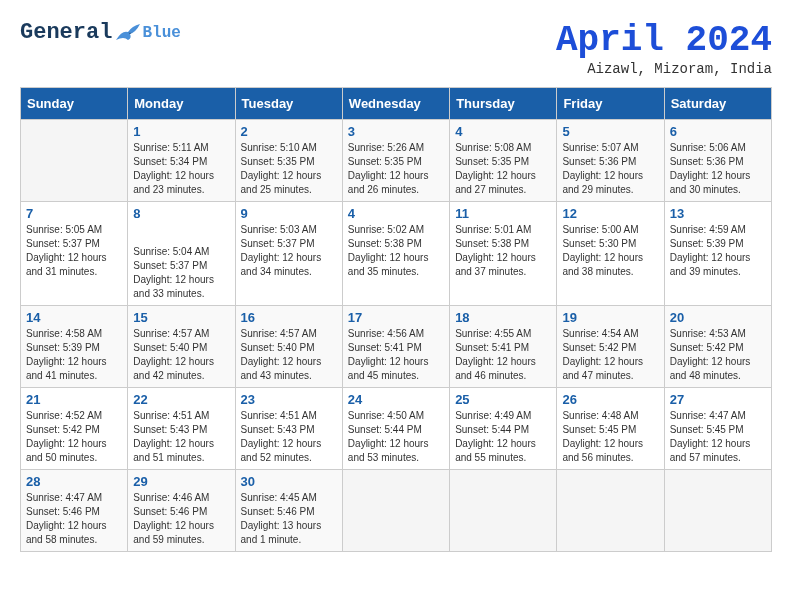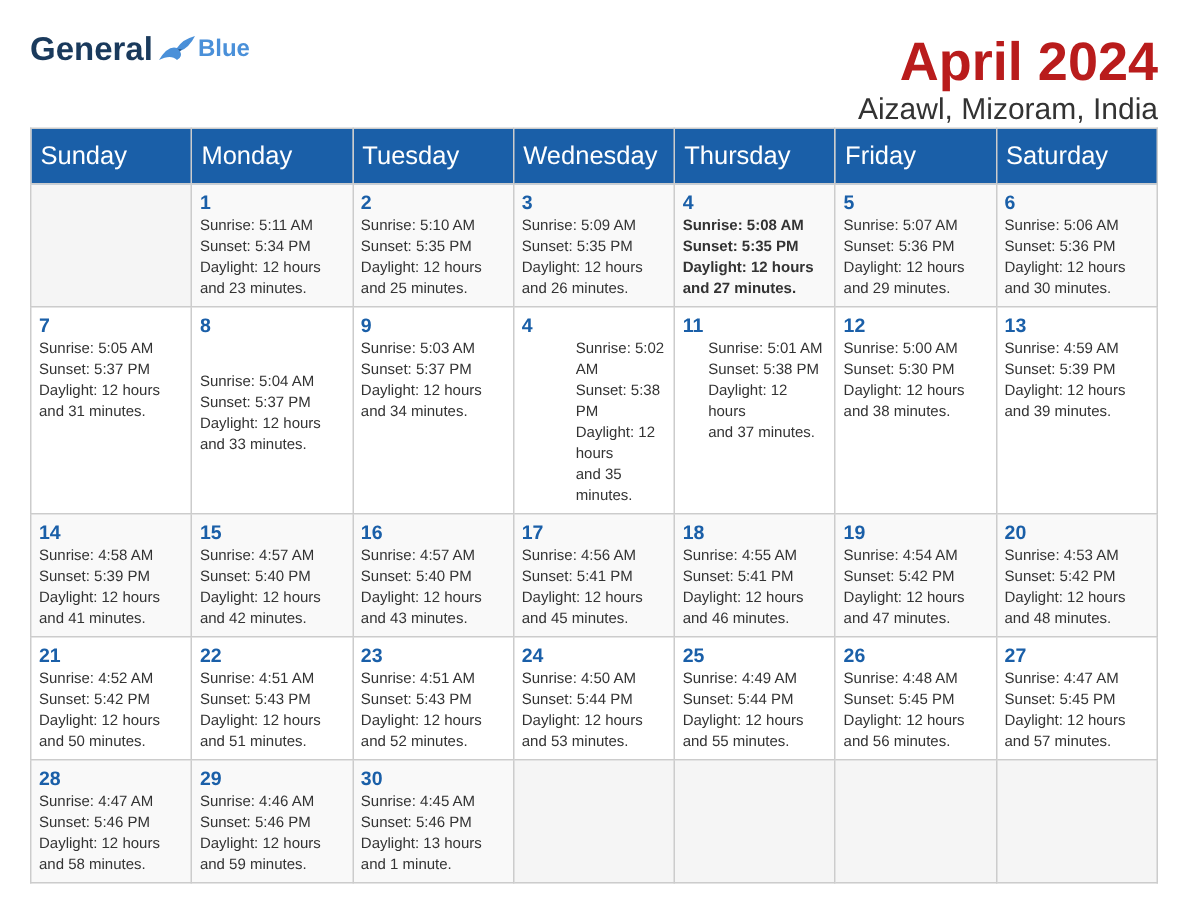--- a/index.html
+++ b/index.html
@@ -7,20 +7,22 @@
       font-family: Arial, sans-serif;
       background: #fff;
       width: 792px;
       min-height: 612px;
       padding: 20px;
     }
     .header {
       display: flex;
       justify-content: space-between;
       align-items: flex-start;
+      margin-bottom: 10px;
+      font-family: Liberation Mono, monospace;
     }
     .logo {
       display: flex;
       flex-direction: column;
       align-items: flex-start;
     }
     .logo-text {
       display: flex;
       align-items: center;
     }
@@ -38,35 +40,35 @@
       width: 28px;
       height: 22px;
       margin-left: 2px;
     }
     .title-block {
       text-align: right;
     }
     .month-title {
       font-size: 36px;
       font-weight: bold;
-      color: #b91c1c;
+      color: #1d4ed8;
     }
     .location {
-      font-size: 20px;
+      font-size: 14px;
       color: #333;
     }
     table {
       width: 100%;
       border-collapse: collapse;
     }
     thead tr th {
       background-color: #1a5fa8;
       color: #fff;
-      font-size: 17px;
-      font-weight: normal;
+      font-size: 13px;
+      font-weight: bold;
       padding: 8px 6px;
       text-align: left;
       border: 1px solid #ccc;
     }
     tbody tr td {
       vertical-align: top;
       border: 1px solid #ccc;
       padding: 4px 5px;
       font-size: 10.5px;
       color: #222;
@@ -139,28 +141,28 @@
         </td>
         <td>
           <span class="day-number">2</span>
           <div class="day-info" style="white-space: pre-line;">Sunrise: 5:10 AM
 Sunset: 5:35 PM
 Daylight: 12 hours
 and 25 minutes.</div>
         </td>
         <td>
           <span class="day-number">3</span>
-          <div class="day-info" style="white-space: pre-line;">Sunrise: 5:09 AM
+          <div class="day-info" style="white-space: pre-line;">Sunrise: 5:26 AM
 Sunset: 5:35 PM
 Daylight: 12 hours
 and 26 minutes.</div>
         </td>
         <td>
           <span class="day-number">4</span>
-          <div class="day-info" style="white-space: pre-line; font-weight: bold;">Sunrise: 5:08 AM
+          <div class="day-info" style="white-space: pre-line;">Sunrise: 5:08 AM
 Sunset: 5:35 PM
 Daylight: 12 hours
 and 27 minutes.</div>
         </td>
         <td>
           <span class="day-number">5</span>
           <div class="day-info" style="white-space: pre-line;">Sunrise: 5:07 AM
 Sunset: 5:36 PM
 Daylight: 12 hours
 and 29 minutes.</div>
@@ -190,28 +192,28 @@
         </td>
         <td>
           <span class="day-number">9</span>
           <div class="day-info" style="white-space: pre-line;">Sunrise: 5:03 AM
 Sunset: 5:37 PM
 Daylight: 12 hours
 and 34 minutes.</div>
         </td>
         <td>
           <span class="day-number">4</span>
-          <div class="day-info" style="white-space: pre-line; margin-left: 36px;">Sunrise: 5:02 AM
+          <div class="day-info" style="white-space: pre-line;">Sunrise: 5:02 AM
 Sunset: 5:38 PM
 Daylight: 12 hours
 and 35 minutes.</div>
         </td>
         <td>
           <span class="day-number">11</span>
-          <div class="day-info" style="white-space: pre-line; margin-left: 17px;">Sunrise: 5:01 AM
+          <div class="day-info" style="white-space: pre-line;">Sunrise: 5:01 AM
 Sunset: 5:38 PM
 Daylight: 12 hours
 and 37 minutes.</div>
         </td>
         <td>
           <span class="day-number">12</span>
           <div class="day-info" style="white-space: pre-line;">Sunrise: 5:00 AM
 Sunset: 5:30 PM
 Daylight: 12 hours
 and 38 minutes.</div>

